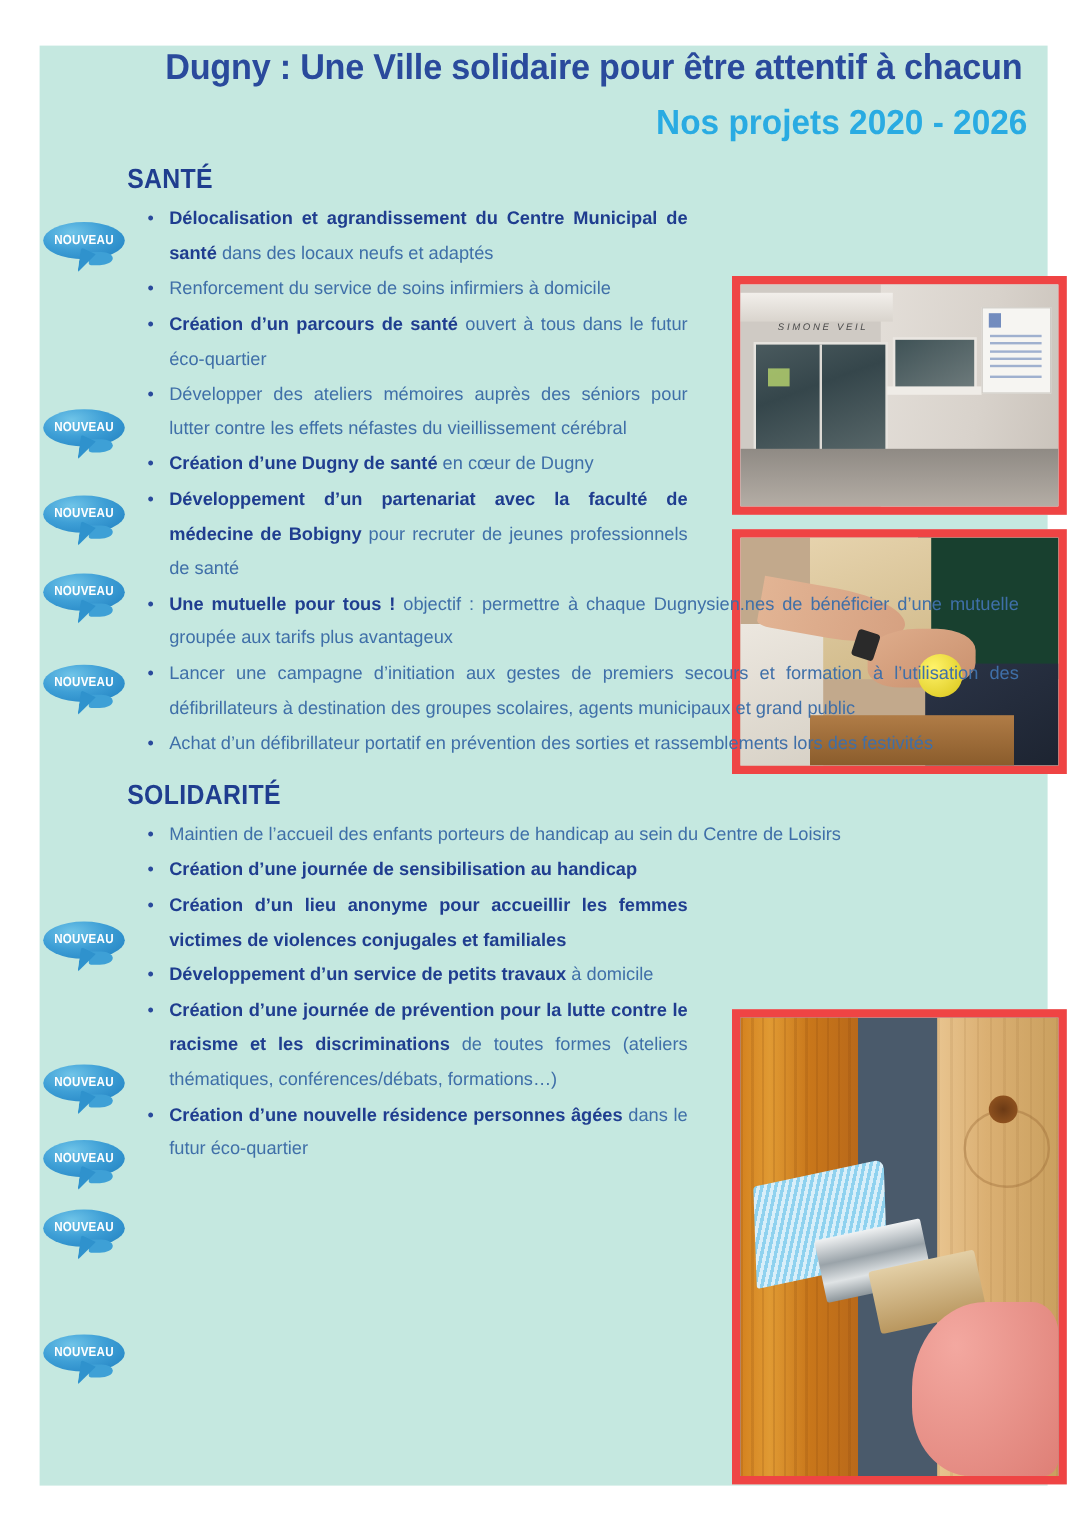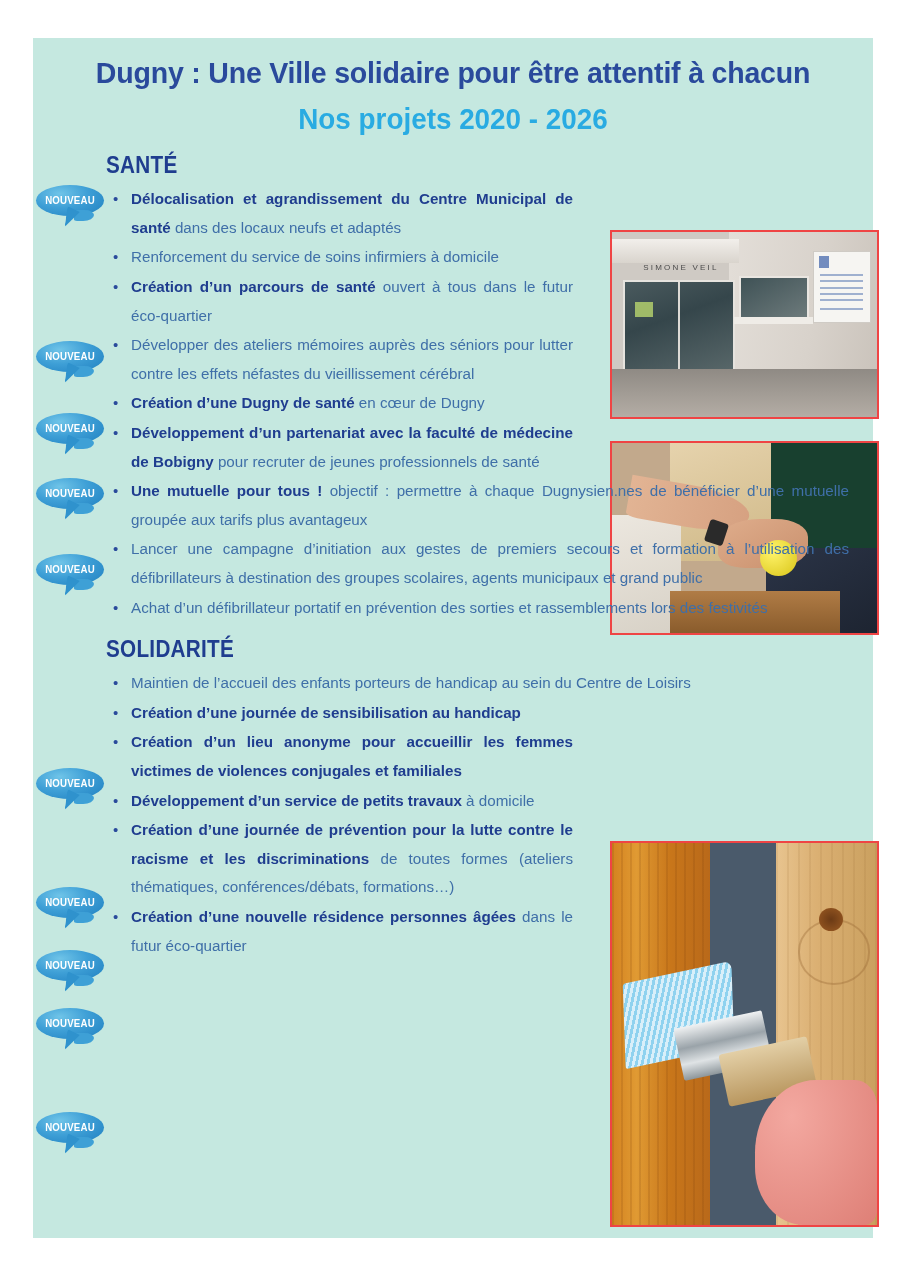--- a/index.html
+++ b/index.html
@@ -28,22 +28,21 @@
     position: absolute;
     left: 33px;
     top: 38px;
     width: 840px;
     height: 1200px;
     background: #c5e8e0;
   }
 
   
   .header {
-    padding-top: 16px;
-    text-align: center;
+    text-align: right;
   }
   .title-main {
     font-family: "Liberation Sans Narrow", "Liberation Sans", sans-serif;
     font-size: 30px;
     font-weight: bold;
     color: #2a4a9c;
     letter-spacing: -0.2px;
     line-height: 1.25;
     white-space: nowrap;
     transform: scaleX(0.95);
@@ -81,20 +80,21 @@
     padding: 0;
   }
   ul.bullets li {
     position: relative;
     padding-left: 98px;
     margin-bottom: 1px;
     font-size: 15.2px;
     line-height: 28.6px;
     color: #3f6fa8;
     text-align: justify;
+    margin-left: 10px;
   }
   ul.bullets li::before {
     content: "\2022";
     position: absolute;
     left: 80px;
     top: 0;
     color: #2a4a9c;
     font-size: 15px;
     line-height: 28.6px;
   }
@@ -153,23 +153,24 @@
     font-family: "Liberation Sans Narrow", "Liberation Sans", sans-serif;
     font-size: 11px;
     font-weight: bold;
     letter-spacing: 0.2px;
     transform: scaleX(0.88);
   }
 
   
   .photo {
     position: absolute;
-    border: 2px solid #ef4444;
+    border: 7px solid #ef4444;
     overflow: hidden;
     background: #e5e5e5;
+    font-style: italic;
   }
 
   
   .ph-clinic { left: 577px; top: 192px; width: 265px; height: 185px; }
   .clinic-sky   { position:absolute; inset:0; background:#cfcac4; }
   .clinic-wallR { position:absolute; left:44%; top:0; width:56%; height:100%;
                   background:linear-gradient(100deg,#e3ded8 0%,#d8d2cb 55%,#c9c2ba 100%); }
   .clinic-canopy{ position:absolute; left:0; top:4%; width:48%; height:13%;
                   background:linear-gradient(180deg,#f2efeb,#d9d4cd); }
   .clinic-sign  { position:absolute; left:9%; top:17%; width:34%; height:9%;

